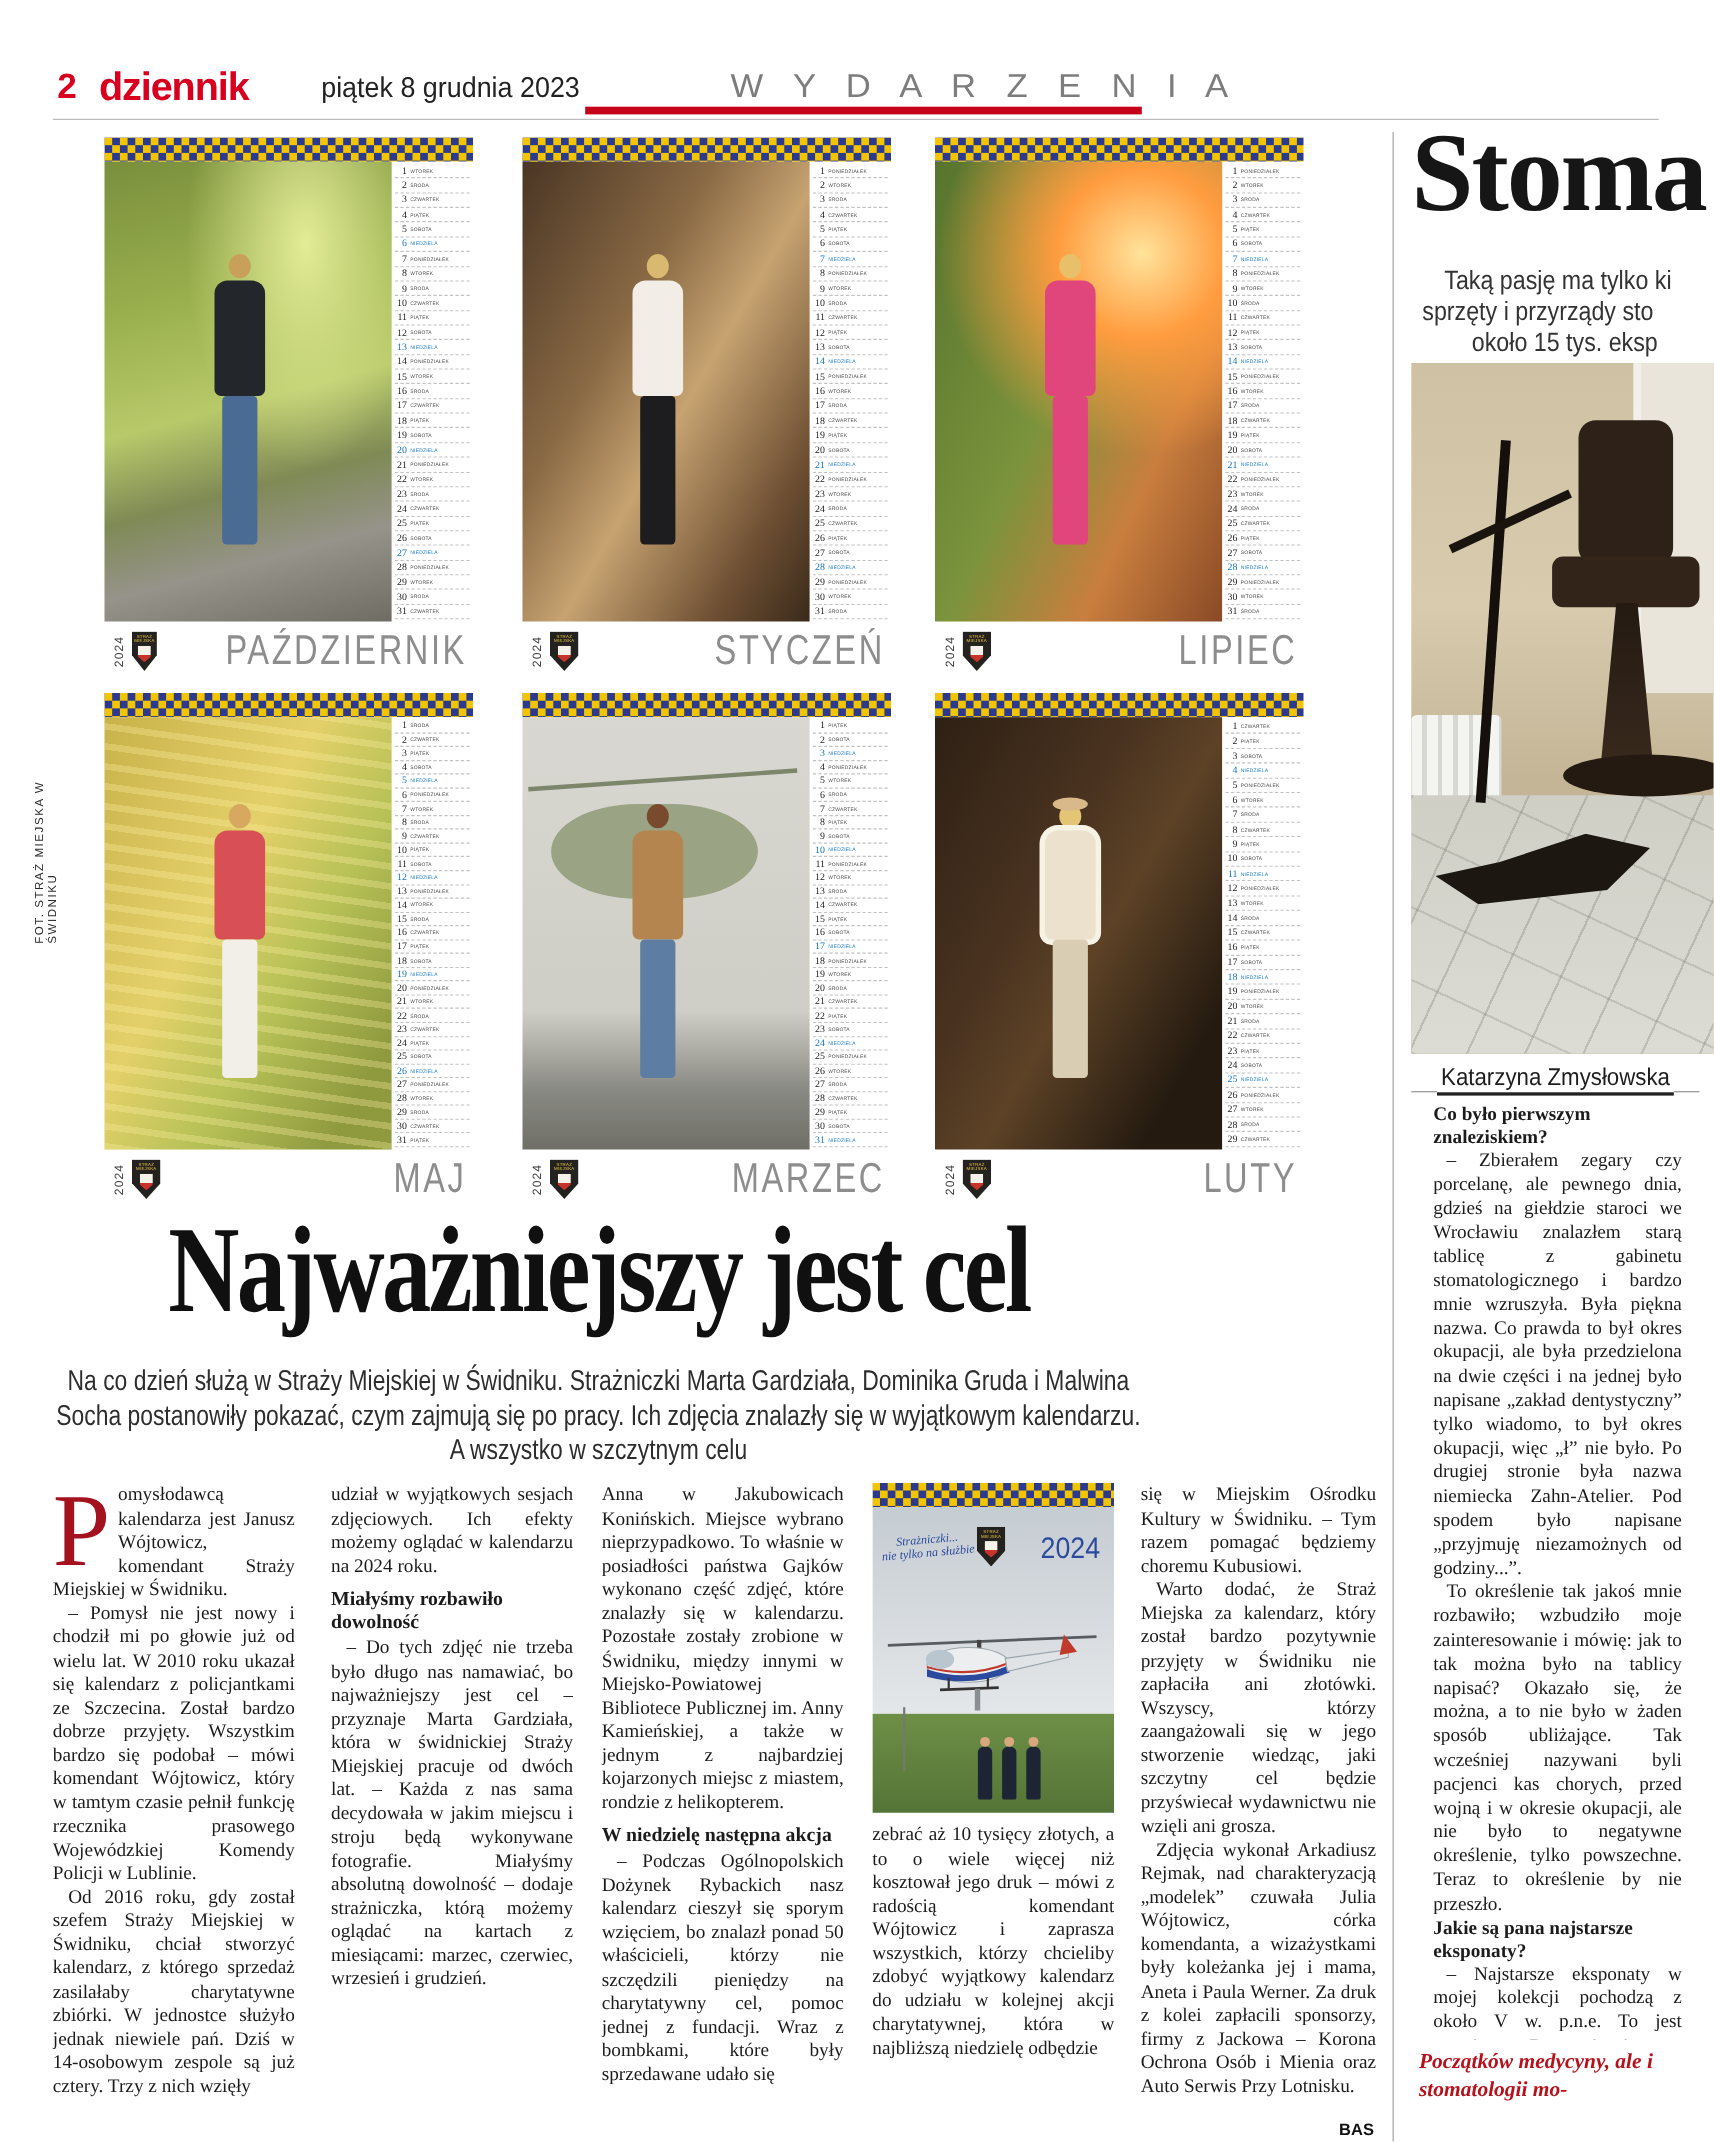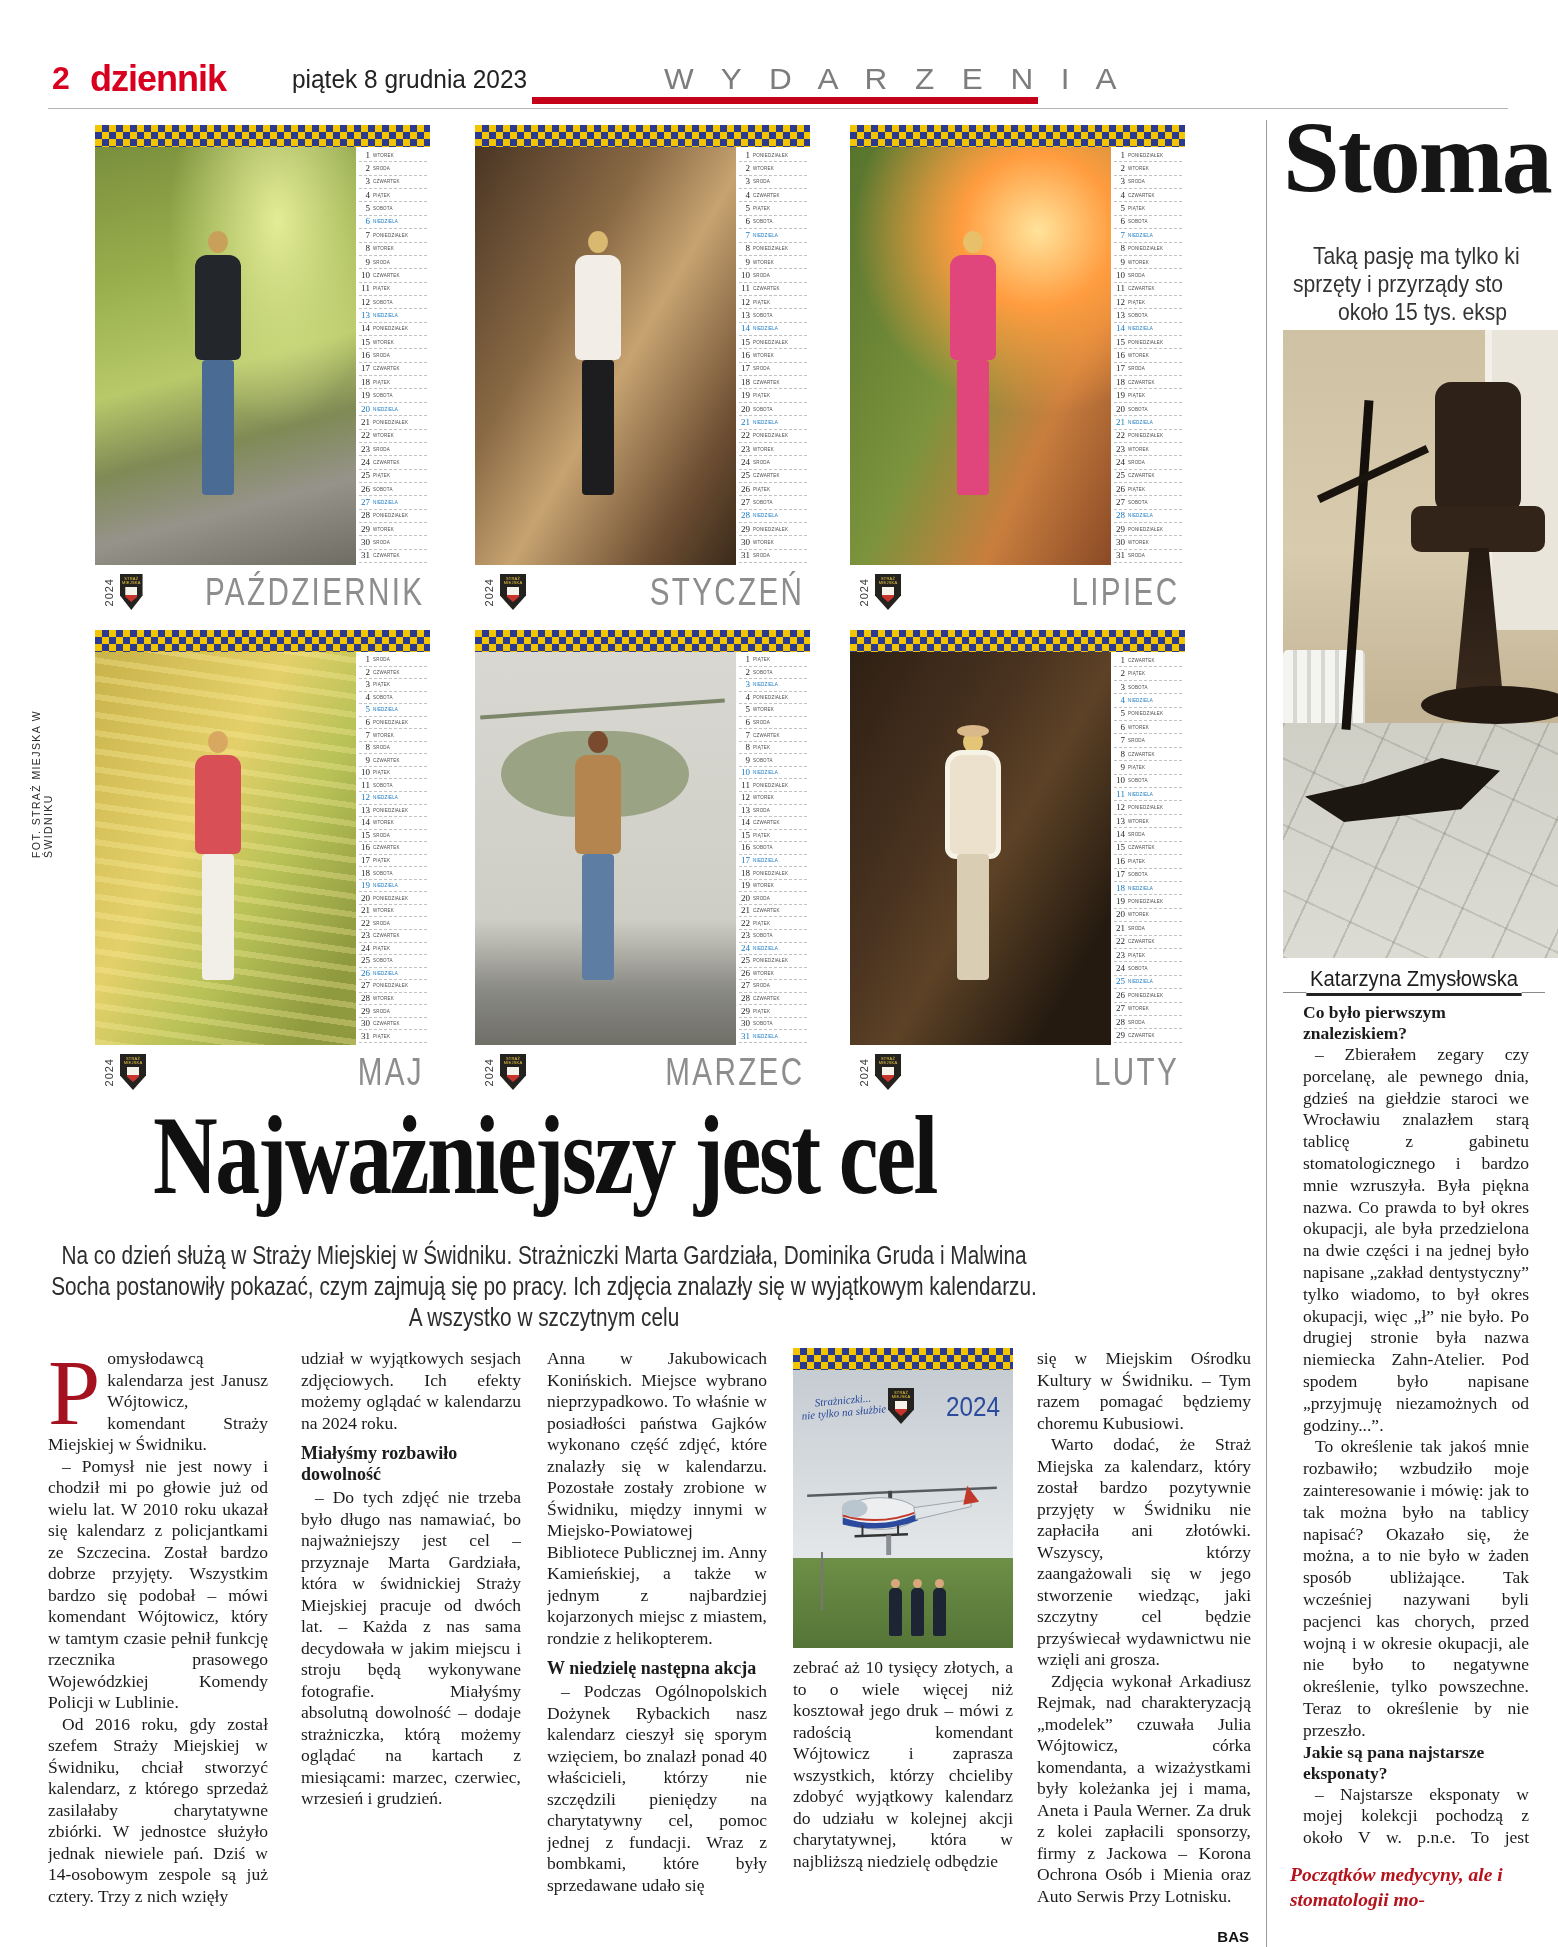--- a/index.html
+++ b/index.html
@@ -1050,21 +1050,21 @@
         <p>Od 2016 roku, gdy został szefem Straży Miejskiej w Świdniku, chciał stworzyć kalendarz, z którego sprzedaż zasilałaby charytatywne zbiórki. W jednostce służyło jednak niewiele pań. Dziś w 14-osobowym zespole są już cztery. Trzy z nich wzięły</p>
       </div>
       <div class="col c2">
         <p>udział w wyjątkowych sesjach zdjęciowych. Ich efekty możemy oglądać w kalendarzu na 2024 roku.</p>
         <h3>Miałyśmy rozbawiło dowolność</h3>
         <p>– Do tych zdjęć nie trzeba było długo nas namawiać, bo najważniejszy jest cel – przyznaje Marta Gardziała, która w świdnickiej Straży Miejskiej pracuje od dwóch lat. – Każda z nas sama decydowała w jakim miejscu i stroju będą wykonywane fotografie. Miałyśmy absolutną dowolność – dodaje strażniczka, którą możemy oglądać na kartach z miesiącami: marzec, czerwiec, wrzesień i grudzień.</p>
       </div>
       <div class="col c3">
         <p>Anna w Jakubowicach Konińskich. Miejsce wybrano nieprzypadkowo. To właśnie w posiadłości państwa Gajków wykonano część zdjęć, które znalazły się w kalendarzu. Pozostałe zostały zrobione w Świdniku, między innymi w Miejsko-Powiatowej Bibliotece Publicznej im. Anny Kamieńskiej, a także w jednym z najbardziej kojarzonych miejsc z miastem, rondzie z helikopterem.</p>
         <h3>W niedzielę następna akcja</h3>
-        <p>– Podczas Ogólnopolskich Dożynek Rybackich nasz kalendarz cieszył się sporym wzięciem, bo znalazł ponad 40 właścicieli, którzy nie szczędzili pieniędzy na charytatywny cel, pomoc jednej z fundacji. Wraz z bombkami, które były sprzedawane udało się</p>
+        <p>– Podczas Ogólnopolskich Dożynek Rybackich nasz kalendarz cieszył się sporym wzięciem, bo znalazł ponad 50 właścicieli, którzy nie szczędzili pieniędzy na charytatywny cel, pomoc jednej z fundacji. Wraz z bombkami, które były sprzedawane udało się</p>
       </div>
       <div class="col c4">
         <div class="cover" title="calendar cover with helicopter monument and three city guard women on grass">
           <div class="checker"></div>
           <div class="cover-sky">
             <div class="cover-script">
               <div>Strażniczki...</div>
               <div>nie tylko na służbie</div>
             </div>
             <div class="cover-badge"><span class="badge">

